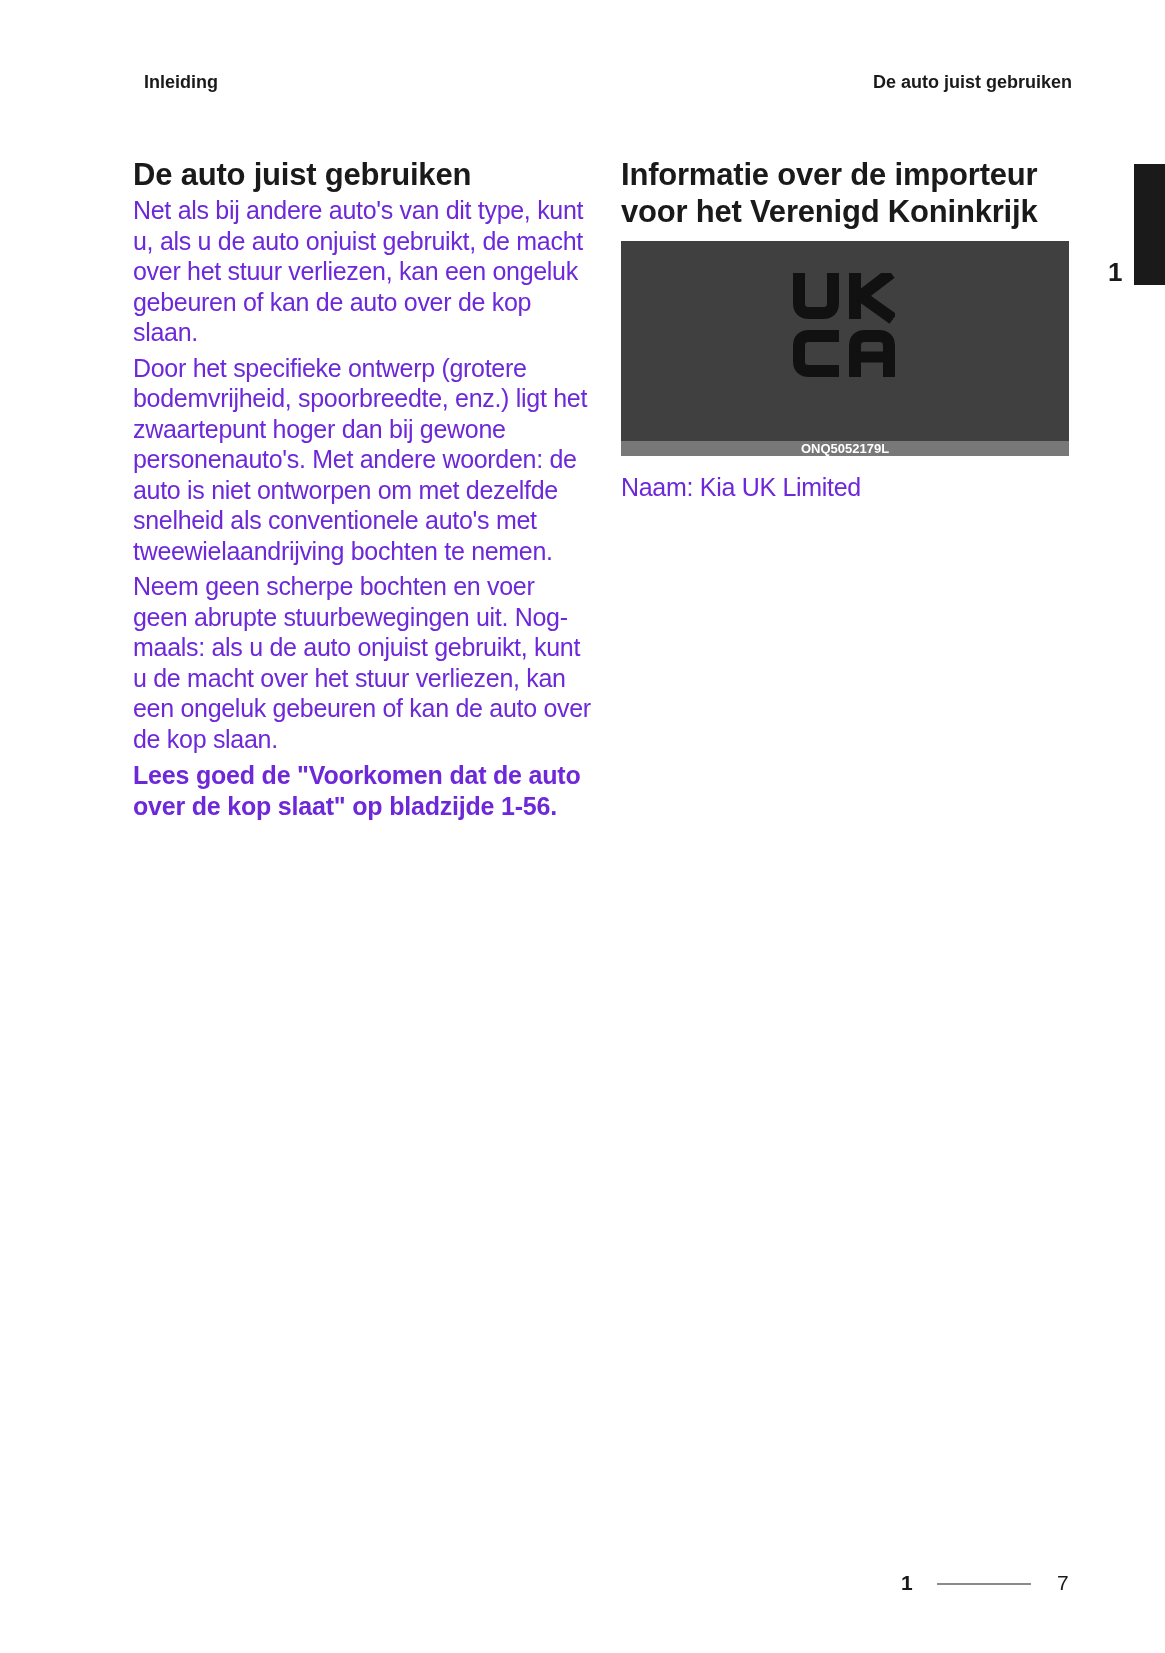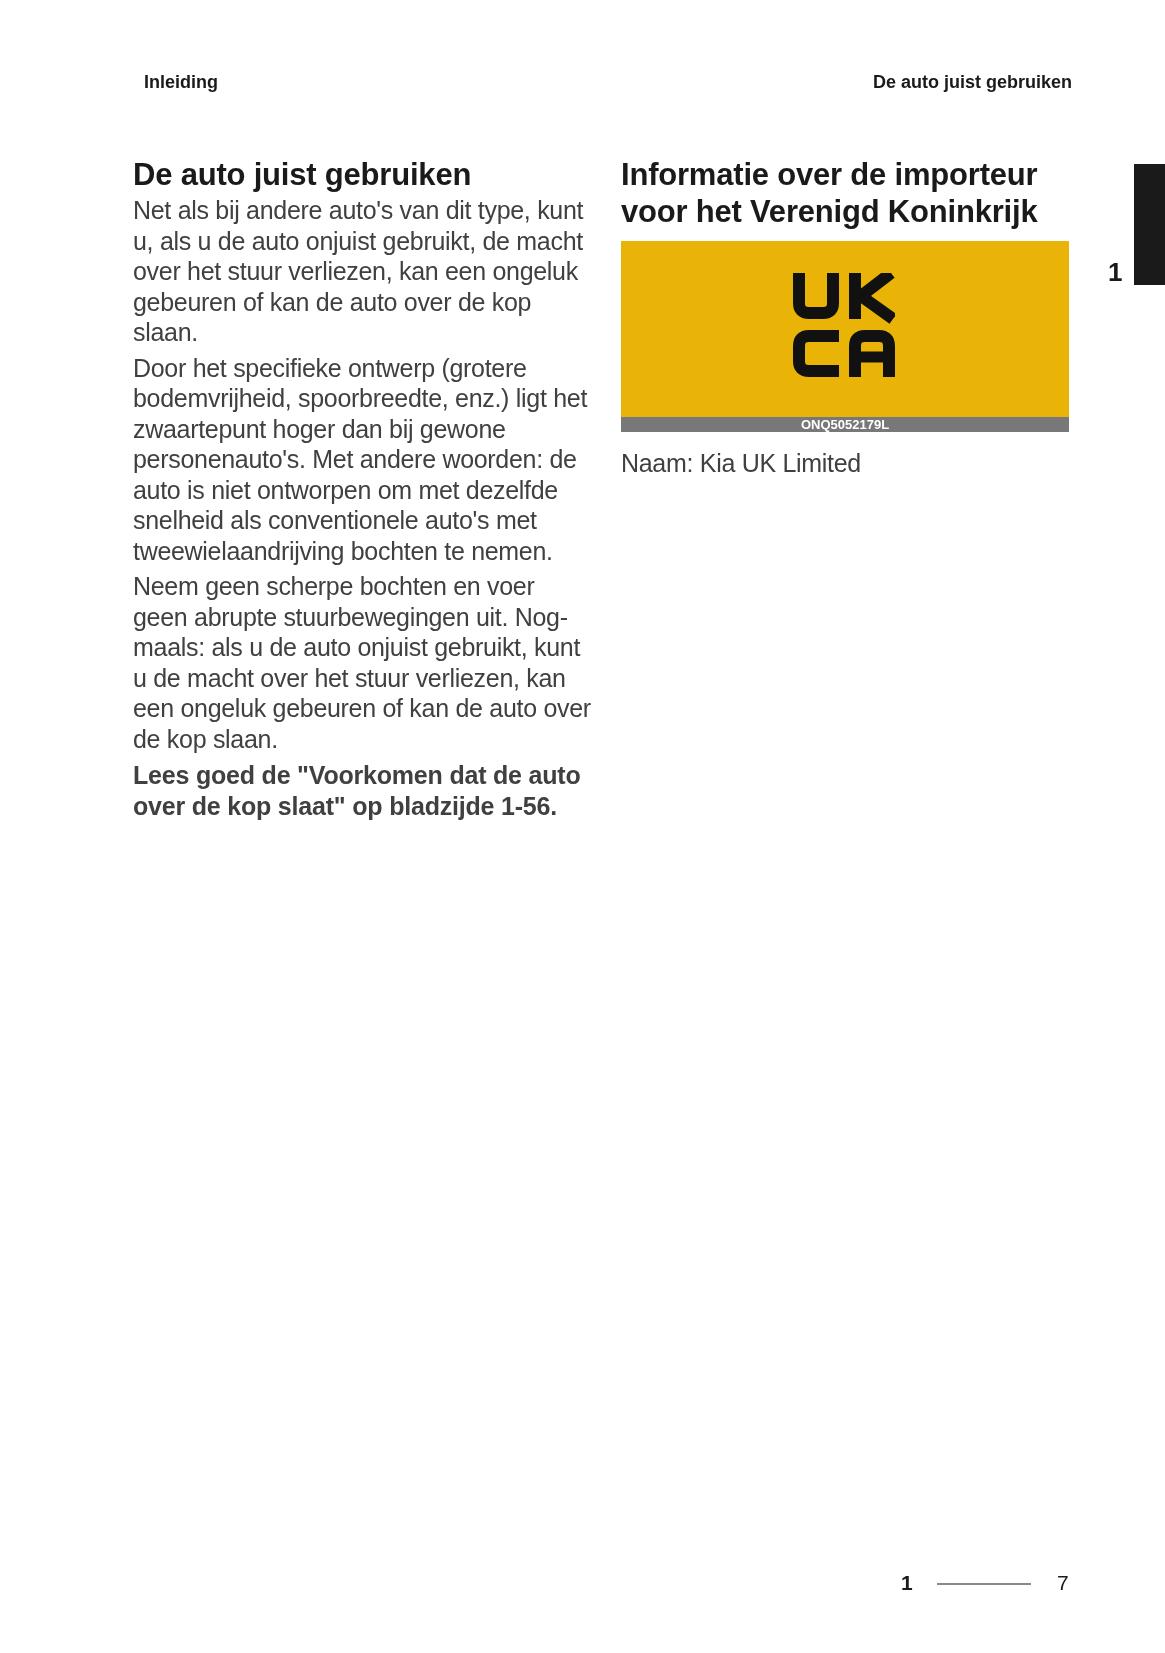--- a/index.html
+++ b/index.html
@@ -9,24 +9,24 @@
   .run-head { position: absolute; top: 72px; font-family: "Liberation Sans", sans-serif; font-weight: bold; font-size: 18px; color: #1a1a1a; }
   .run-left { left: 120px; margin-left: 24px; }
   .run-right { right: 93px; }
 
   .col { position: absolute; top: 156px; font-family: "DejaVu Sans", sans-serif; }
   .col-left { left: 133px; width: 460px; }
   .col-right { left: 621px; width: 460px; }
 
   h1.sec-title { margin: 0; font-family: "Liberation Sans", sans-serif; font-weight: bold; font-size: 31px; line-height: 37px; color: #1a1a1a; letter-spacing: -0.2px; }
 
-  p.body { margin: 0 0 5px 0; font-family: "Liberation Sans", sans-serif; font-size: 25px; line-height: 30.5px; color: #404040; letter-spacing: -0.3px; }
+  p.body { margin: 0 0 5px 0; font-family: "Liberation Sans", sans-serif; font-size: 25px; line-height: 30.5px; color: #6d28d9; letter-spacing: -0.3px; }
   p.body.bold { font-weight: bold; letter-spacing: -0.2px; }
 
-  .ukca-box { position: relative; width: 448px; height: 191px; margin-top: 11px; background: #eab308; }
+  .ukca-box { position: relative; width: 448px; height: 215px; margin-top: 11px; background: #404040; }
   .ukca-mark { position: absolute; left: 172px; top: 32px; width: 102px; height: 104px; }
   .ukca-strip { position: absolute; left: 0; bottom: 0; width: 448px; height: 15px; background: #787878; color: #ffffff; font-family: "Liberation Sans", sans-serif; font-size: 13px; line-height: 15px; text-align: center; font-weight: bold; }
 
   .chapter-tab { position: absolute; left: 1134px; top: 164px; width: 31px; height: 121px; background: #1a1a1a; }
   .chapter-num { position: absolute; left: 1108px; top: 257px; font-family: "Liberation Sans", sans-serif; font-weight: bold; font-size: 26px; color: #1a1a1a; }
 
   .footer-chapter { position: absolute; left: 901px; top: 1571px; font-family: "Liberation Sans", sans-serif; font-weight: bold; font-size: 21px; color: #1a1a1a; }
   .footer-line { position: absolute; left: 937px; top: 1583px; width: 94px; height: 2px; background: #8a8a8a; }
   .footer-page { position: absolute; left: 1057px; top: 1571px; font-family: "Liberation Sans", sans-serif; font-size: 21px; color: #1a1a1a; }
 </style>

